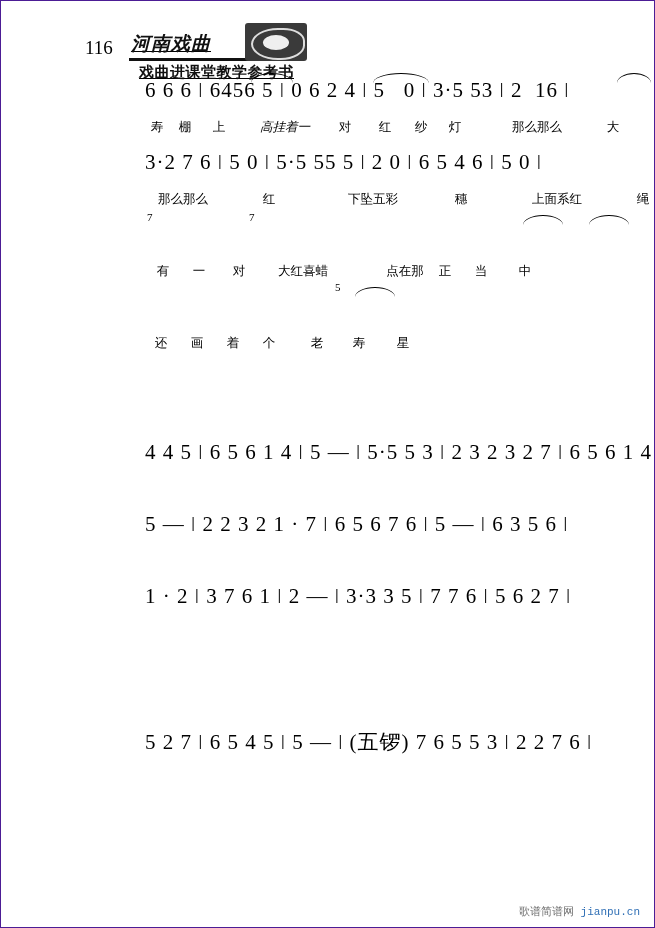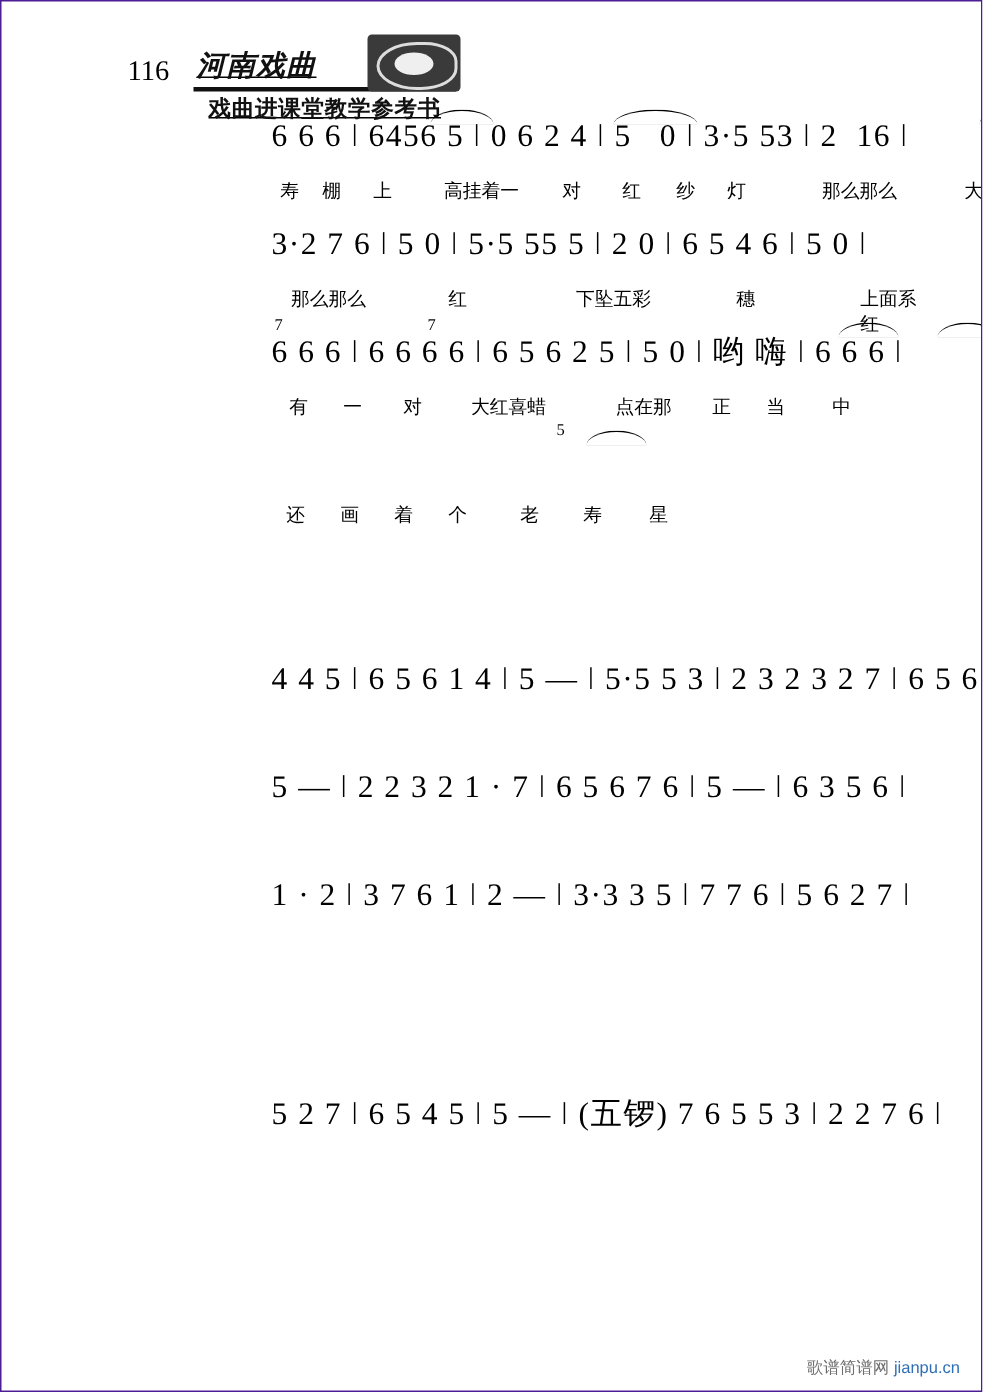--- a/index.html
+++ b/index.html
@@ -95,21 +95,21 @@
   
   .systems {
     position: absolute;
     top: 76px;
     left: 0;
     width: 100%;
   }
   .system {
     position: relative;
     height: 72px;
-    padding-left: 108px;
+    padding-left: 72px;
     padding-right: 22px;
   }
   .lyrics-row {
     height: 22px;
     position: relative;
     margin-top: 2px;
   }
   .lyric {
     position: absolute;
     font-family: "DejaVu Sans", sans-serif;
@@ -121,21 +121,21 @@
   .tie {
     position: absolute;
     border-top: 1.4px solid #000;
     border-radius: 50%/100% 100% 0 0;
     height: 9px;
   }
   .watermark {
     position: absolute;
     right: 14px;
     bottom: 8px;
-    font-family: Liberation Sans, sans-serif;
+    font-family: Liberation Mono, monospace;
     font-size: 11px;
     color: #7a7a7a;
   }
   .watermark .cn { color: #6f6f6f; }
   .watermark .en { color: #2f6fb5; }
   .raw {
     font-family: "Liberation Serif", serif;
     font-size: 21px;
     line-height: 26px;
     letter-spacing: 1px;
@@ -180,21 +180,21 @@
       <div class="sysline">
         <div class="raw">6 6 6 ǀ 6456 5 ǀ 0 6 2 4 ǀ 5   0 ǀ 3·5 53 ǀ 2  16 ǀ</div>
         <div class="tie" style="left:178px; top:-4px; width:42px;"></div>
         <div class="tie" style="left:300px; top:-4px; width:56px;"></div>
         <div class="tie" style="left:544px; top:-4px; width:34px;"></div>
       </div>
       <div class="lyrics-row">
         <span class="lyric" style="left:84px;">寿</span>
         <span class="lyric" style="left:112px;">棚</span>
         <span class="lyric" style="left:146px;">上</span>
-        <span class="lyric" style="left:212px;">高挂着一</span>
+        <span class="lyric" style="left:212px;font-style:italic;">高挂着一</span>
         <span class="lyric" style="left:272px;">对</span>
         <span class="lyric" style="left:312px;">红</span>
         <span class="lyric" style="left:348px;">纱</span>
         <span class="lyric" style="left:382px;">灯</span>
         <span class="lyric" style="left:464px;">那么那么</span>
         <span class="lyric" style="left:540px;">大</span>
         <span class="lyric" style="left:588px;">呀</span>
       </div>
     </div>
 
@@ -209,30 +209,29 @@
         <span class="lyric" style="left:388px;">穗</span>
         <span class="lyric" style="left:484px;">上面系红</span>
         <span class="lyric" style="left:570px;">绳</span>
       </div>
     </div>
 
     <div class="system">
       <div class="sysline">
         <span class="small-ann" style="left:74px; top:-10px;">7</span>
         <span class="small-ann" style="left:176px; top:-10px;">7</span>
-        <div class="raw">6 6 6 ǀ 6 6 6 6 ǀ 6 5 6 2 5 ǀ 5 0 ǀ 哟 嗨 ǀ 6 6 6 ǀ</div>
         <div class="tie" style="left:450px; top:-6px; width:40px;"></div>
         <div class="tie" style="left:516px; top:-6px; width:40px;"></div>
       </div>
       <div class="lyrics-row">
         <span class="lyric" style="left:90px;">有</span>
         <span class="lyric" style="left:126px;">一</span>
         <span class="lyric" style="left:166px;">对</span>
         <span class="lyric" style="left:230px;">大红喜蜡</span>
-        <span class="lyric" style="left:320px;">点在那</span>
+        <span class="lyric" style="left:332px;">点在那</span>
         <span class="lyric" style="left:372px;">正</span>
         <span class="lyric" style="left:408px;">当</span>
         <span class="lyric" style="left:452px;">中</span>
         <span class="lyric" style="left:588px;">那上面</span>
       </div>
     </div>
 
     <div class="system">
       <div class="sysline">
         <span class="small-ann" style="left:262px; top:-12px;">5</span>

